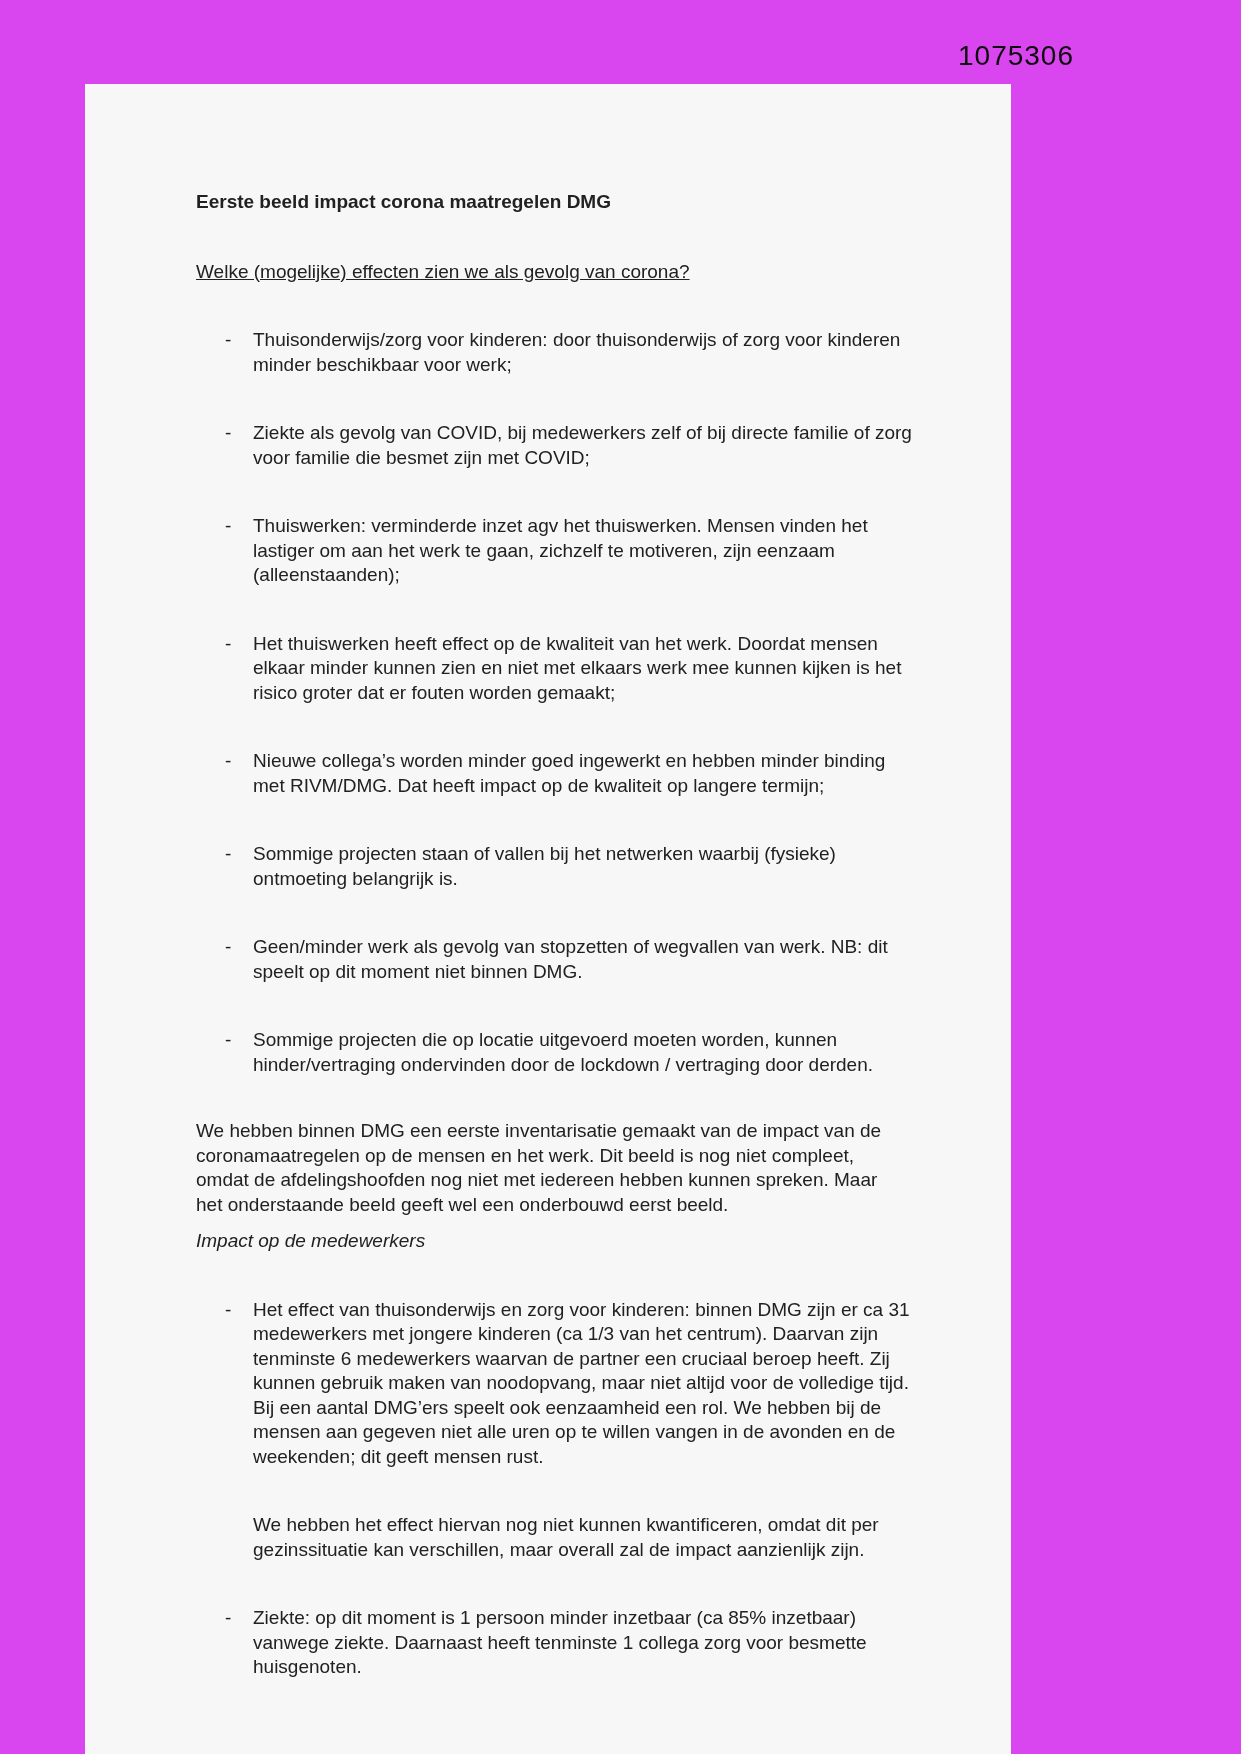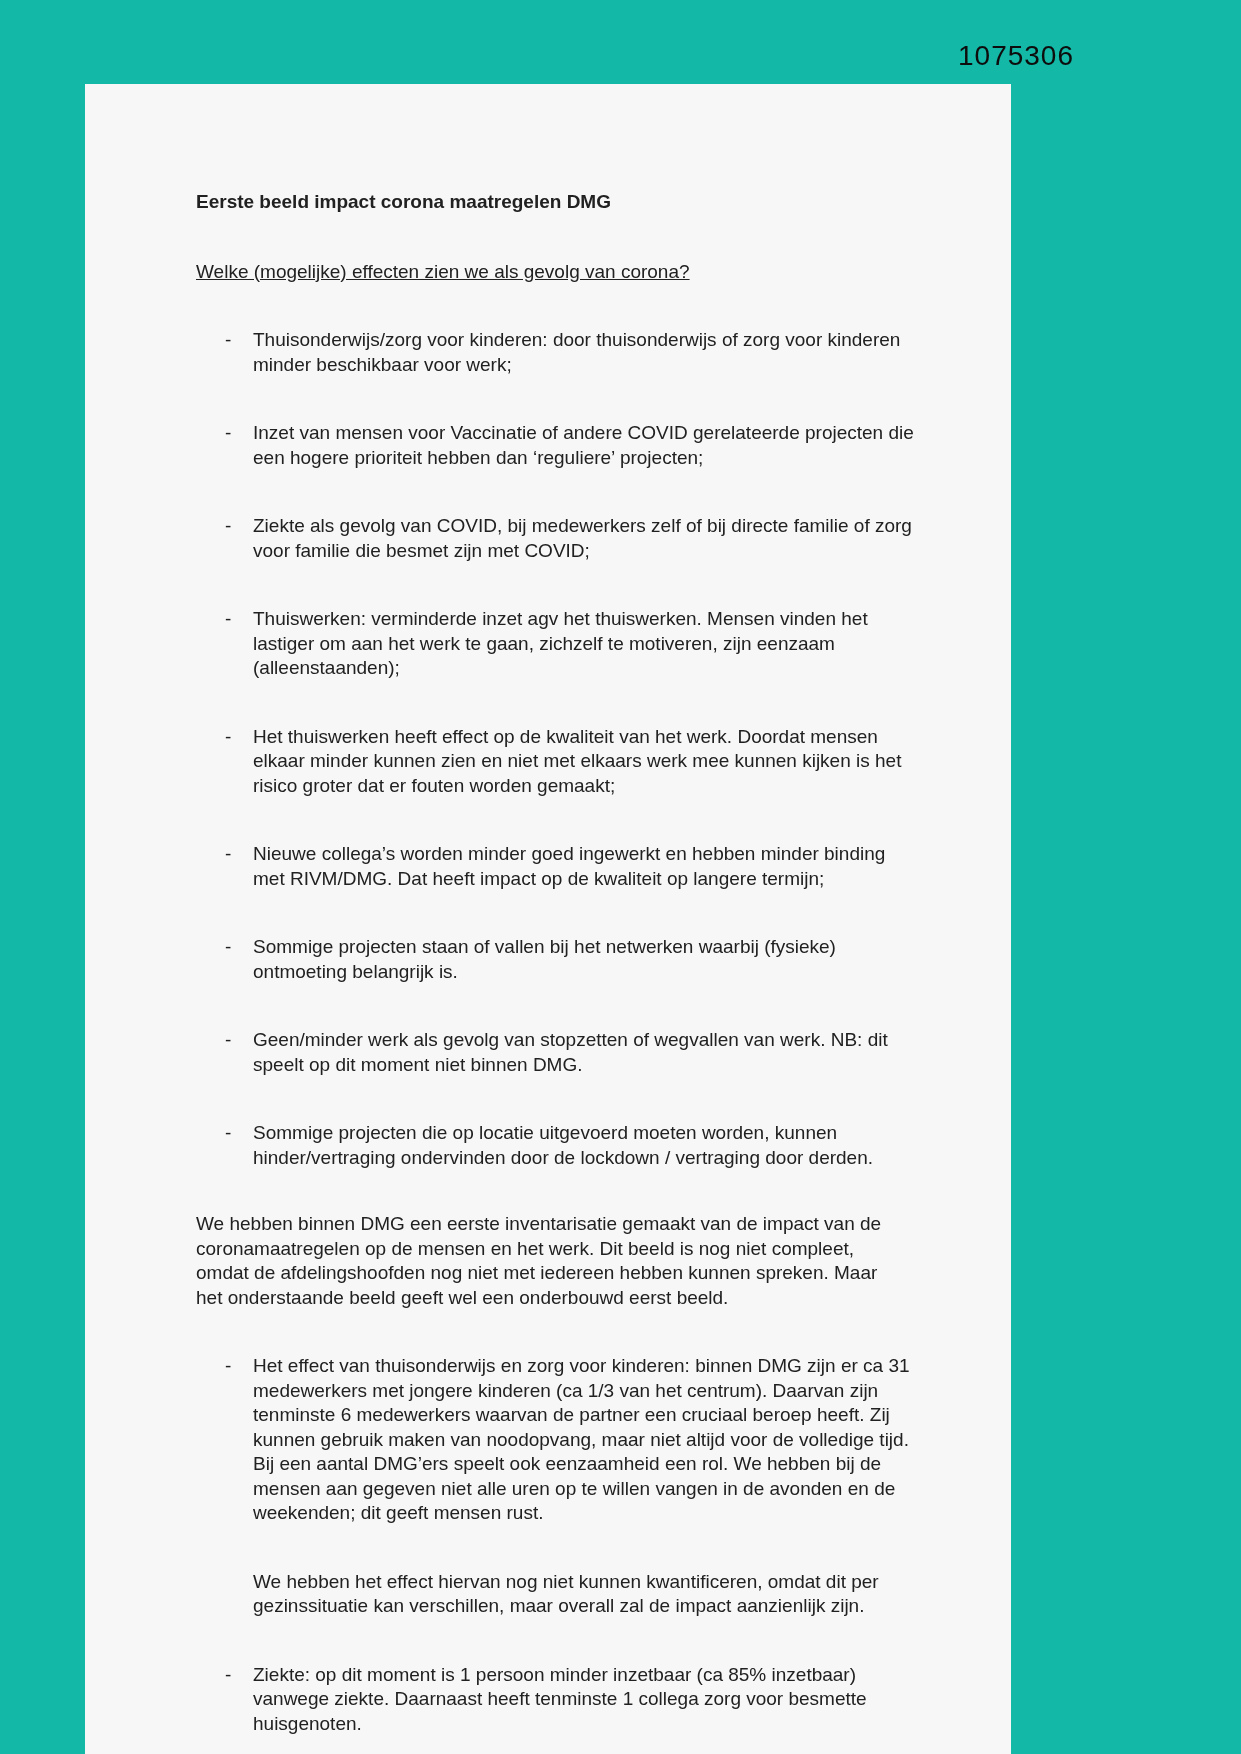--- a/index.html
+++ b/index.html
@@ -5,21 +5,21 @@
   html, body {
     margin: 0;
     padding: 0;
     background: #ffffff;
     font-family: "Liberation Sans", sans-serif;
   }
   .canvas {
     position: relative;
     width: 1241px;
     height: 1754px;
-    background: #14b8a6;
+    background: #d946ef;
     overflow: hidden;
   }
   .scan-page {
     position: absolute;
     left: 85px;
     top: 84px;
     width: 926px;
     height: 1670px;
     background: #f7f7f7;
   }
@@ -92,23 +92,20 @@
 
     <p class="doc-title">Eerste beeld impact corona maatregelen DMG</p>
 
     <p class="section-heading">Welke (mogelijke) effecten zien we als gevolg van corona?</p>
 
     <ul class="bullet-list">
       <li>
         <span class="bullet-para">Thuisonderwijs/zorg voor kinderen: door thuisonderwijs of zorg voor kinderen minder beschikbaar voor werk;</span>
       </li>
       <li>
-        <span class="bullet-para">Inzet van mensen voor Vaccinatie of andere COVID gerelateerde projecten die een hogere prioriteit hebben dan ‘reguliere’ projecten;</span>
-      </li>
-      <li>
         <span class="bullet-para">Ziekte als gevolg van COVID, bij medewerkers zelf of bij directe familie of zorg voor familie die besmet zijn met COVID;</span>
       </li>
       <li>
         <span class="bullet-para">Thuiswerken: verminderde inzet agv het thuiswerken. Mensen vinden het lastiger om aan het werk te gaan, zichzelf te motiveren, zijn eenzaam (alleenstaanden);</span>
       </li>
       <li>
         <span class="bullet-para">Het thuiswerken heeft effect op de kwaliteit van het werk. Doordat mensen elkaar minder kunnen zien en niet met elkaars werk mee kunnen kijken is het risico groter dat er fouten worden gemaakt;</span>
       </li>
       <li>
         <span class="bullet-para">Nieuwe collega’s worden minder goed ingewerkt en hebben minder binding met RIVM/DMG. Dat heeft impact op de kwaliteit op langere termijn;</span>
@@ -120,20 +117,21 @@
         <span class="bullet-para">Geen/minder werk als gevolg van stopzetten of wegvallen van werk. NB: dit speelt op dit moment niet binnen DMG.</span>
       </li>
       <li>
         <span class="bullet-para">Sommige projecten die op locatie uitgevoerd moeten worden, kunnen hinder/vertraging ondervinden door de lockdown /  vertraging door derden.</span>
       </li>
     </ul>
 
     <p class="intro-paragraph">We hebben binnen DMG een eerste inventarisatie gemaakt van de impact van de coronamaatregelen op de mensen en het werk. Dit beeld is nog niet compleet, omdat de afdelingshoofden nog niet met iedereen hebben kunnen spreken. Maar het onderstaande beeld geeft wel een onderbouwd eerst beeld.</p>
 
 
+    <p class="subsection-heading">Impact op de medewerkers</p>
 
     <ul class="bullet-list">
       <li>
         <span class="bullet-para">Het effect van thuisonderwijs en zorg voor kinderen: binnen DMG zijn er ca 31 medewerkers met jongere kinderen (ca 1/3 van het centrum). Daarvan zijn tenminste 6 medewerkers waarvan de partner een cruciaal beroep heeft. Zij kunnen gebruik maken van noodopvang, maar niet altijd voor de volledige tijd. Bij een aantal DMG’ers speelt ook eenzaamheid een rol. We hebben bij de mensen aan gegeven niet alle uren op te willen vangen in de avonden en de weekenden; dit geeft mensen rust.</span>
         <span class="bullet-para">We hebben het effect hiervan nog niet kunnen kwantificeren, omdat dit per gezinssituatie kan verschillen, maar overall zal de impact aanzienlijk zijn.</span>
       </li>
       <li>
         <span class="bullet-para">Ziekte: op dit moment is 1 persoon minder inzetbaar (ca 85% inzetbaar) vanwege ziekte. Daarnaast heeft tenminste 1 collega zorg voor besmette huisgenoten.</span>
       </li>
     </ul>

